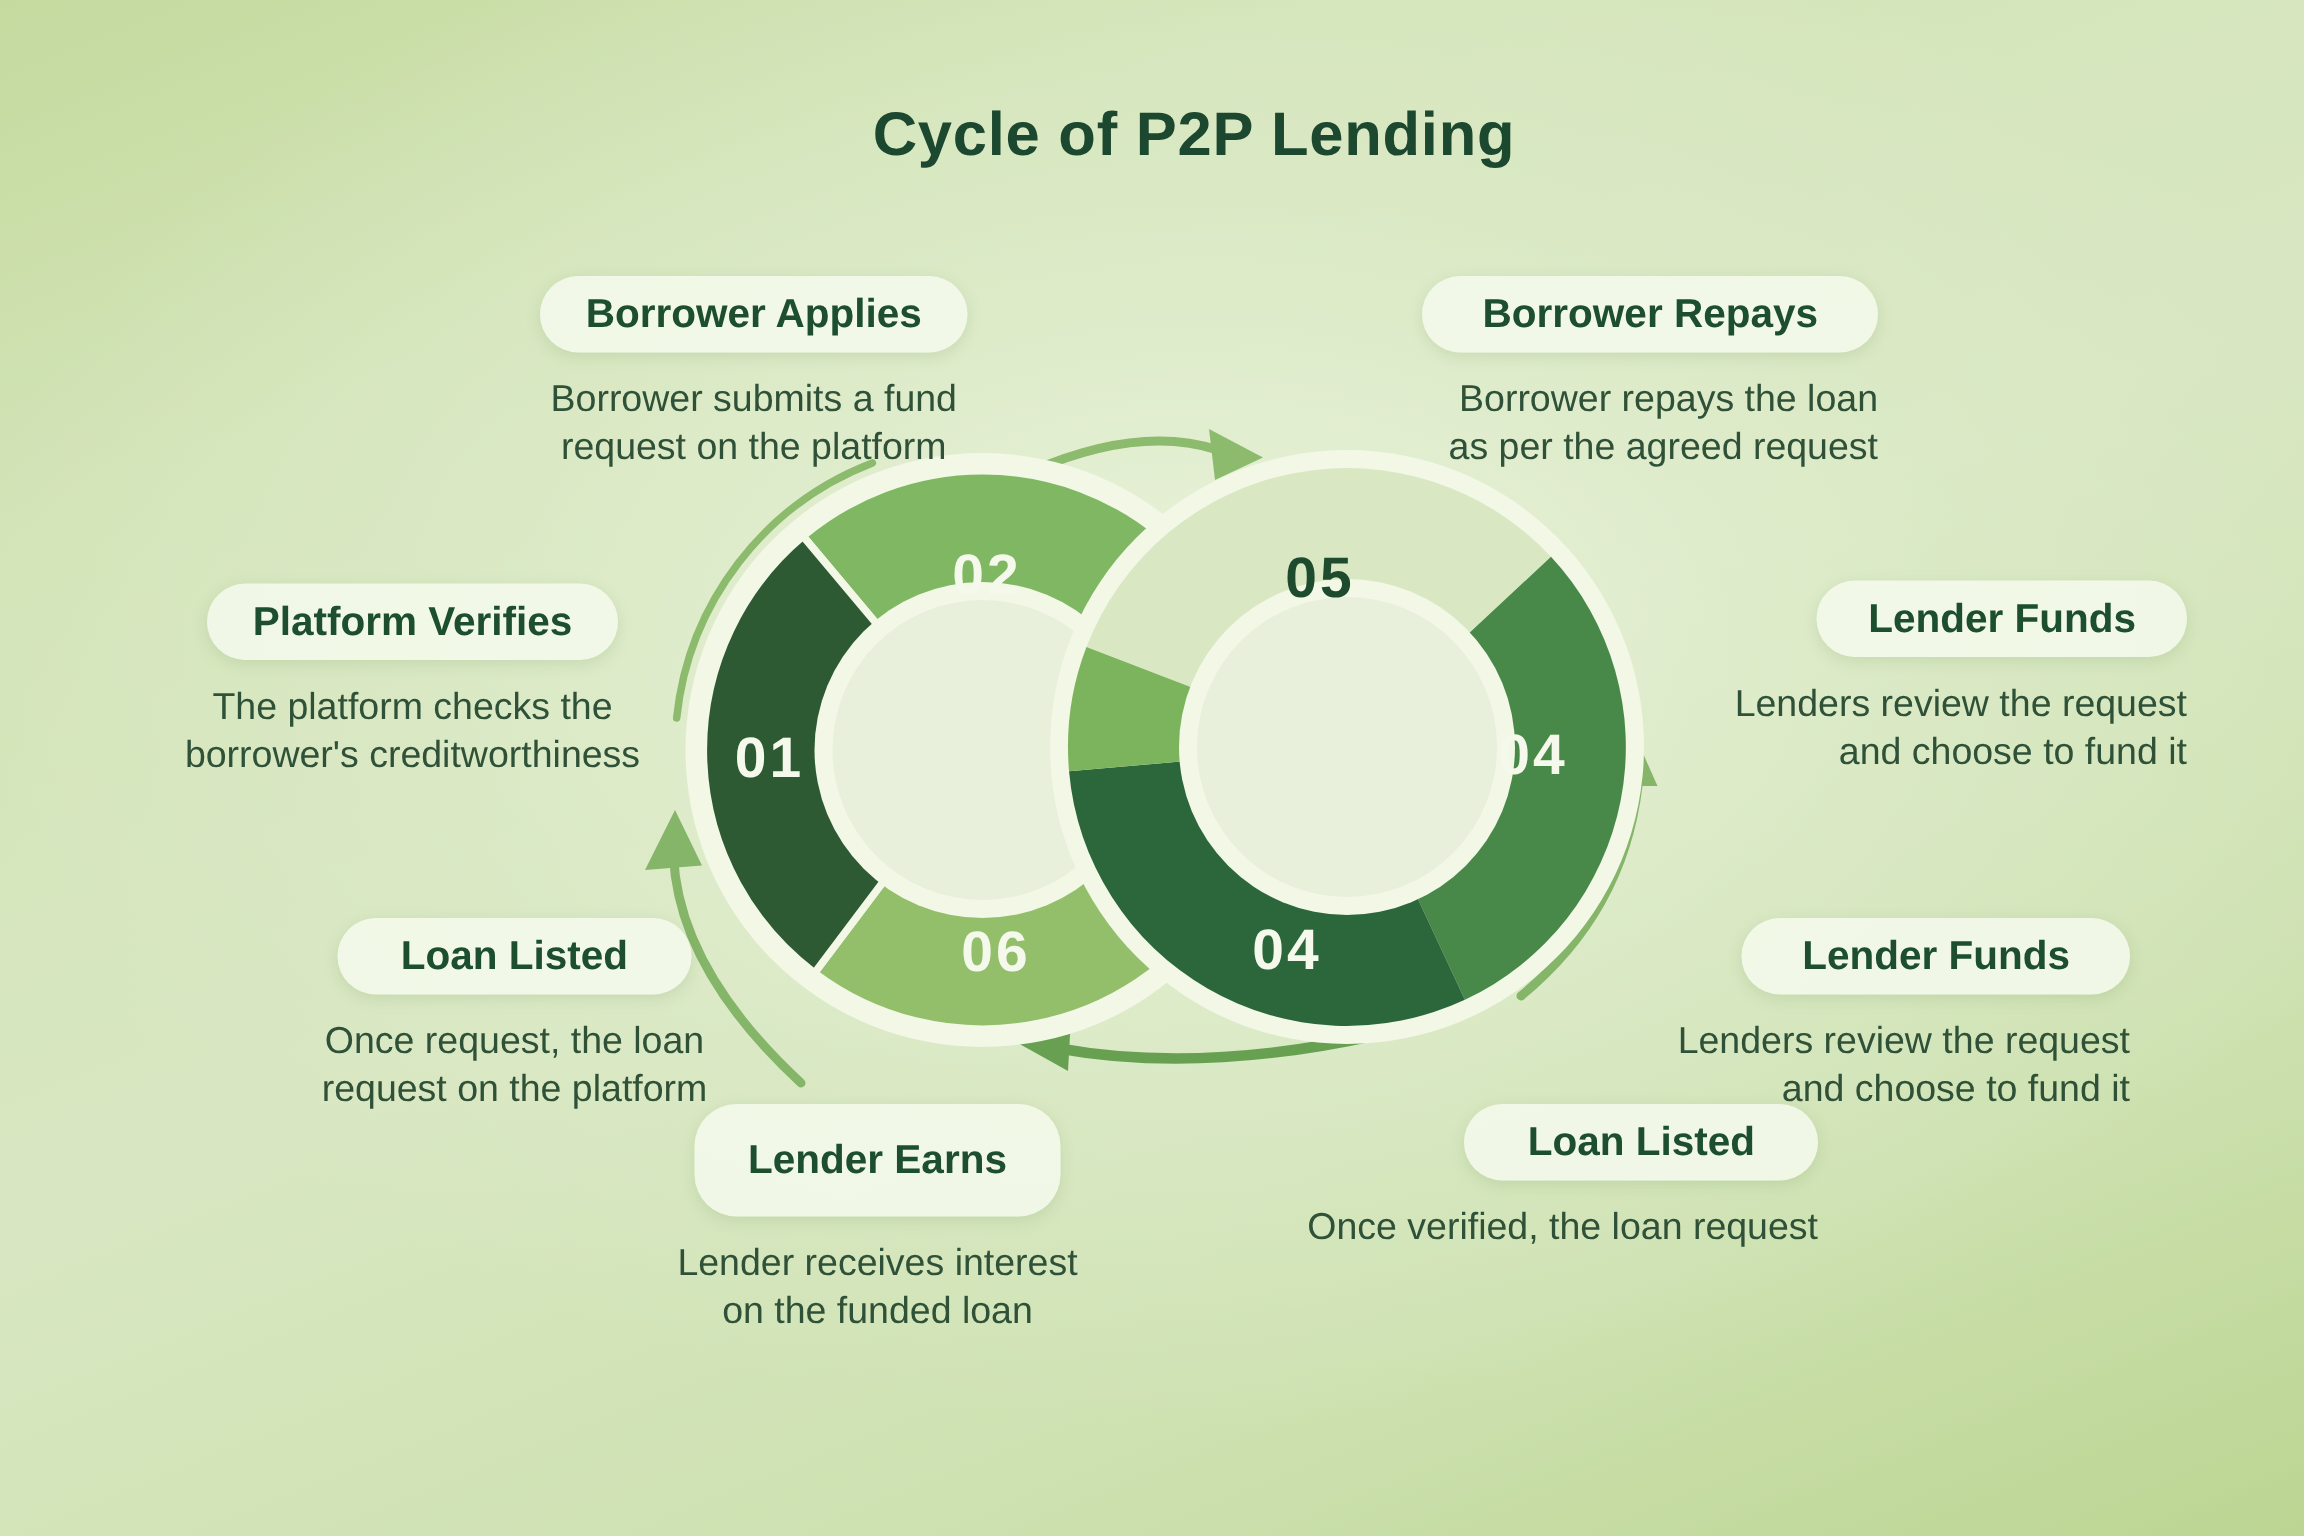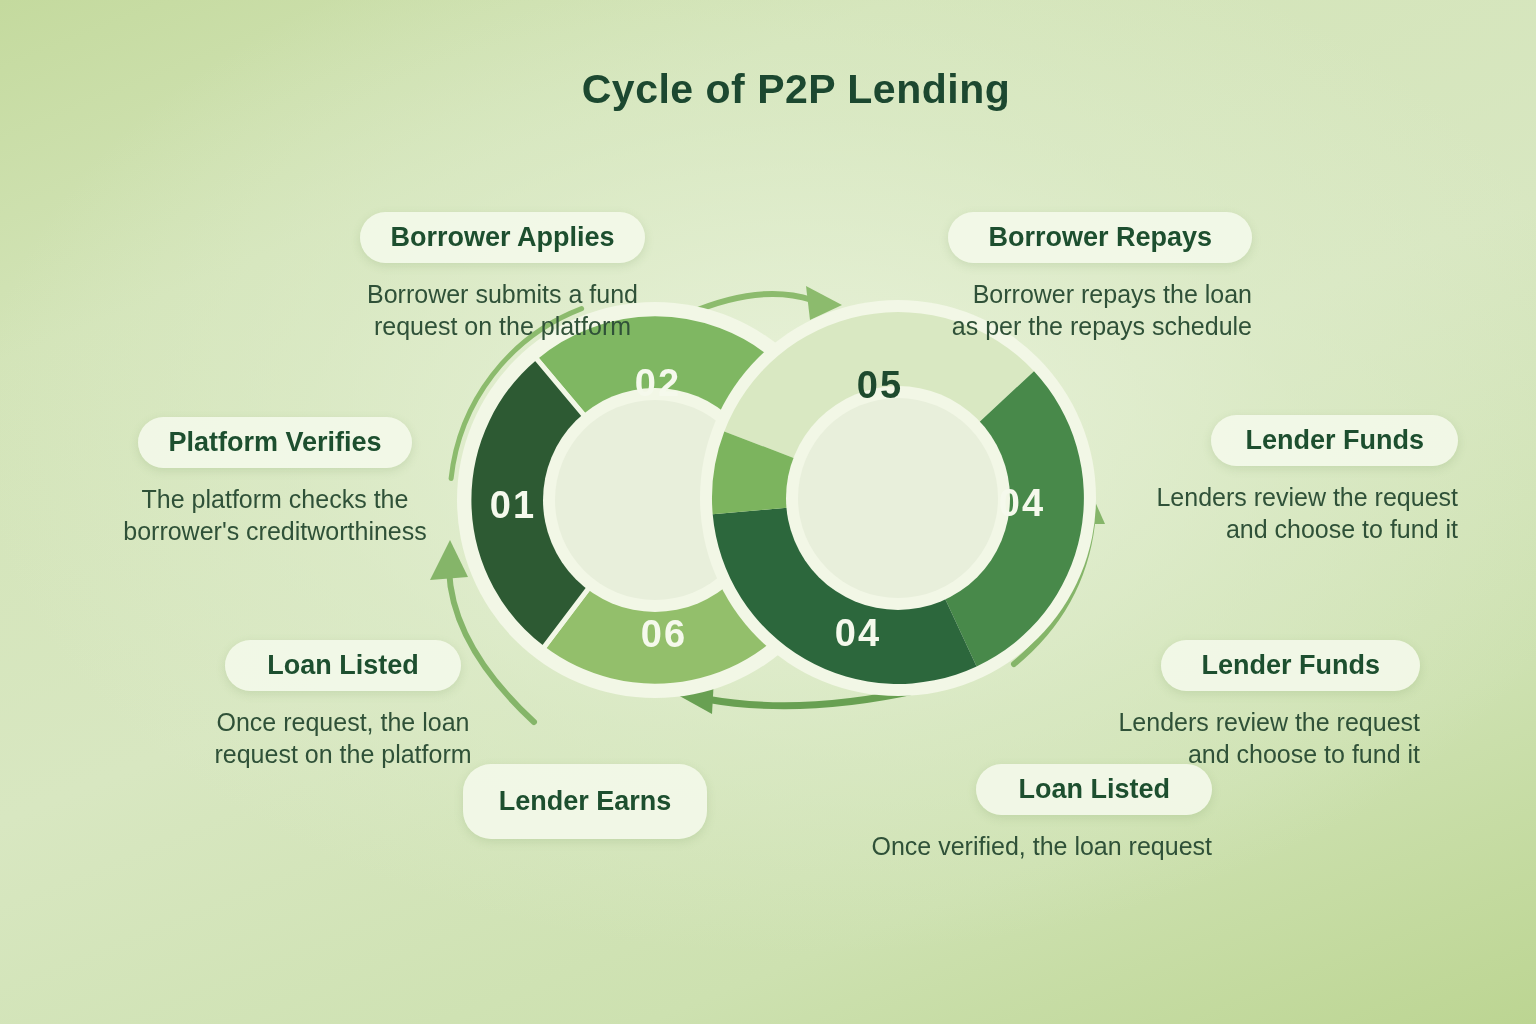--- a/index.html
+++ b/index.html
@@ -26,21 +26,20 @@
   .callout { position: absolute; }
   .callout .pill {
     display: inline-block;
     background: rgba(243, 249, 233, .92);
     border-radius: 28px;
     padding: 10px 30px;
     box-shadow: 0 3px 10px rgba(106, 145, 82, .18);
     font-size: 27px; font-weight: 700;
     color: #1d4f2f;
     white-space: nowrap;
-    margin-top: 28px;
   }
   .callout .desc {
     margin-top: 15px;
     font-size: 25px; line-height: 32px;
     color: #2f5138;
     white-space: nowrap;
   }
   .callout.center { text-align: center; }
   .callout.left   { text-align: right; }
   svg text.num {
@@ -104,21 +103,21 @@
     <div class="desc">
       <div>Borrower submits a fund</div>
       <div>request on the platform</div>
     </div>
   </div>
 
   <div class="callout left" style="left:872px; top:184px; width:380px;">
     <div class="pill" style="padding:10px 40px;">Borrower Repays</div>
     <div class="desc" style="margin-left:34px;">
       <div>Borrower repays the loan</div>
-      <div>as per the repays schedule</div>
+      <div>as per the agreed request</div>
     </div>
   </div>
 
   <div class="callout center" style="left:100px; top:389px; width:350px;">
     <div class="pill">Platform Verifies</div>
     <div class="desc">
       <div>The platform checks the</div>
       <div>borrower's creditworthiness</div>
     </div>
   </div>
@@ -142,20 +141,24 @@
   <div class="callout left" style="left:1060px; top:612px; width:360px;">
     <div class="pill" style="padding:10px 40px;">Lender Funds</div>
     <div class="desc" style="margin-left:28px;">
       <div>Lenders review the request</div>
       <div>and choose to fund it</div>
     </div>
   </div>
 
   <div class="callout center" style="left:415px; top:736px; width:340px;">
     <div class="pill" style="padding:22px 36px;">Lender Earns</div>
+    <div class="desc">
+      <div>Lender receives interest</div>
+      <div>on the funded loan</div>
+    </div>
   </div>
 
   <div class="callout left" style="left:822px; top:736px; width:390px;">
     <div class="pill" style="padding:10px 42px;">Loan Listed</div>
     <div class="desc" style="margin-left:20px;">
       <div>Once verified, the loan request</div>
     </div>
   </div>
 
 </div>

